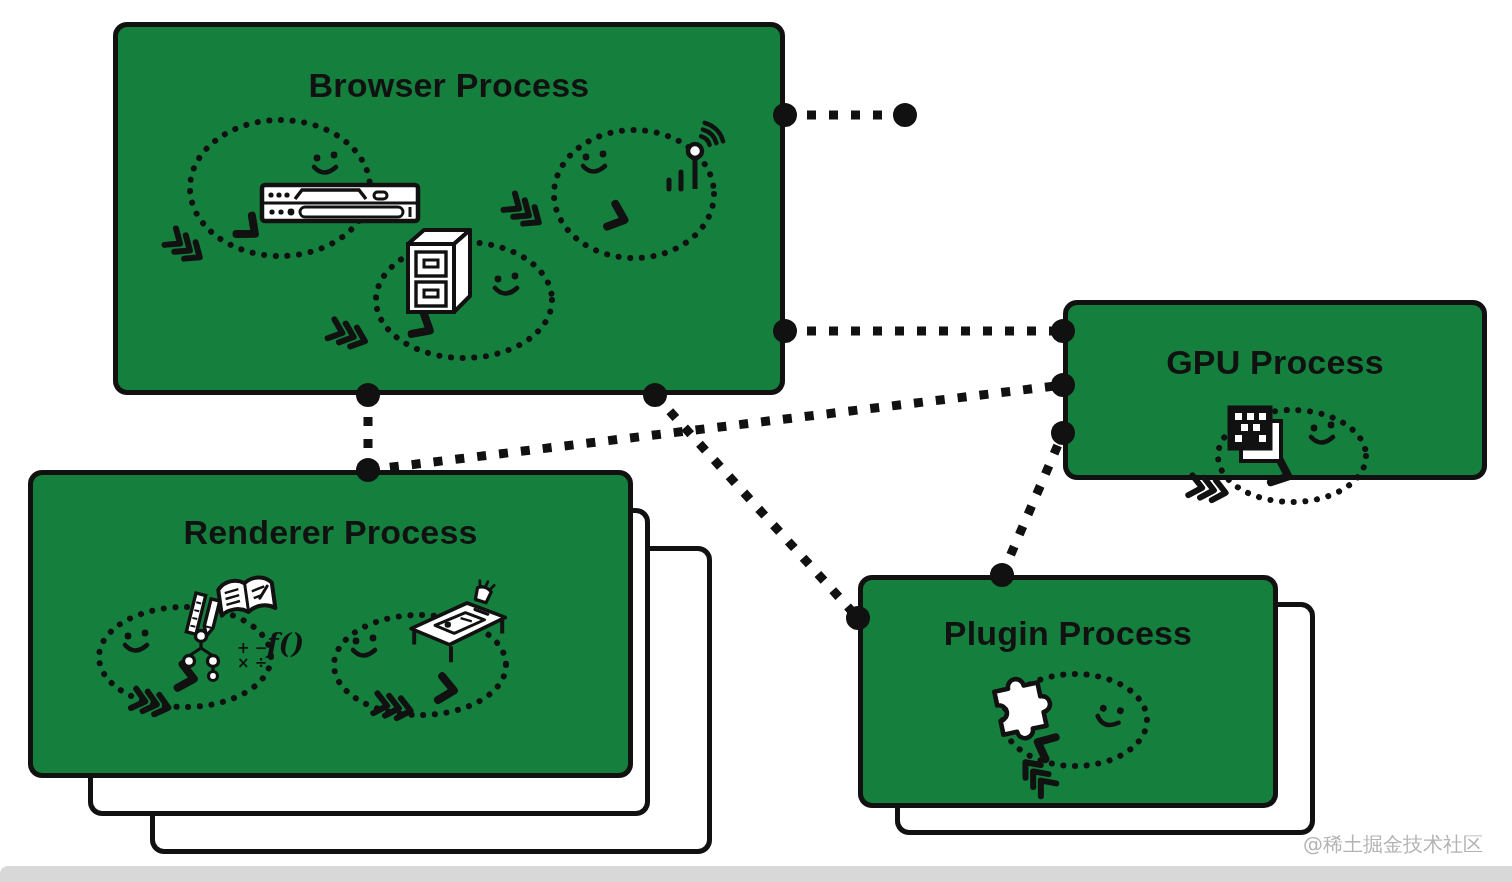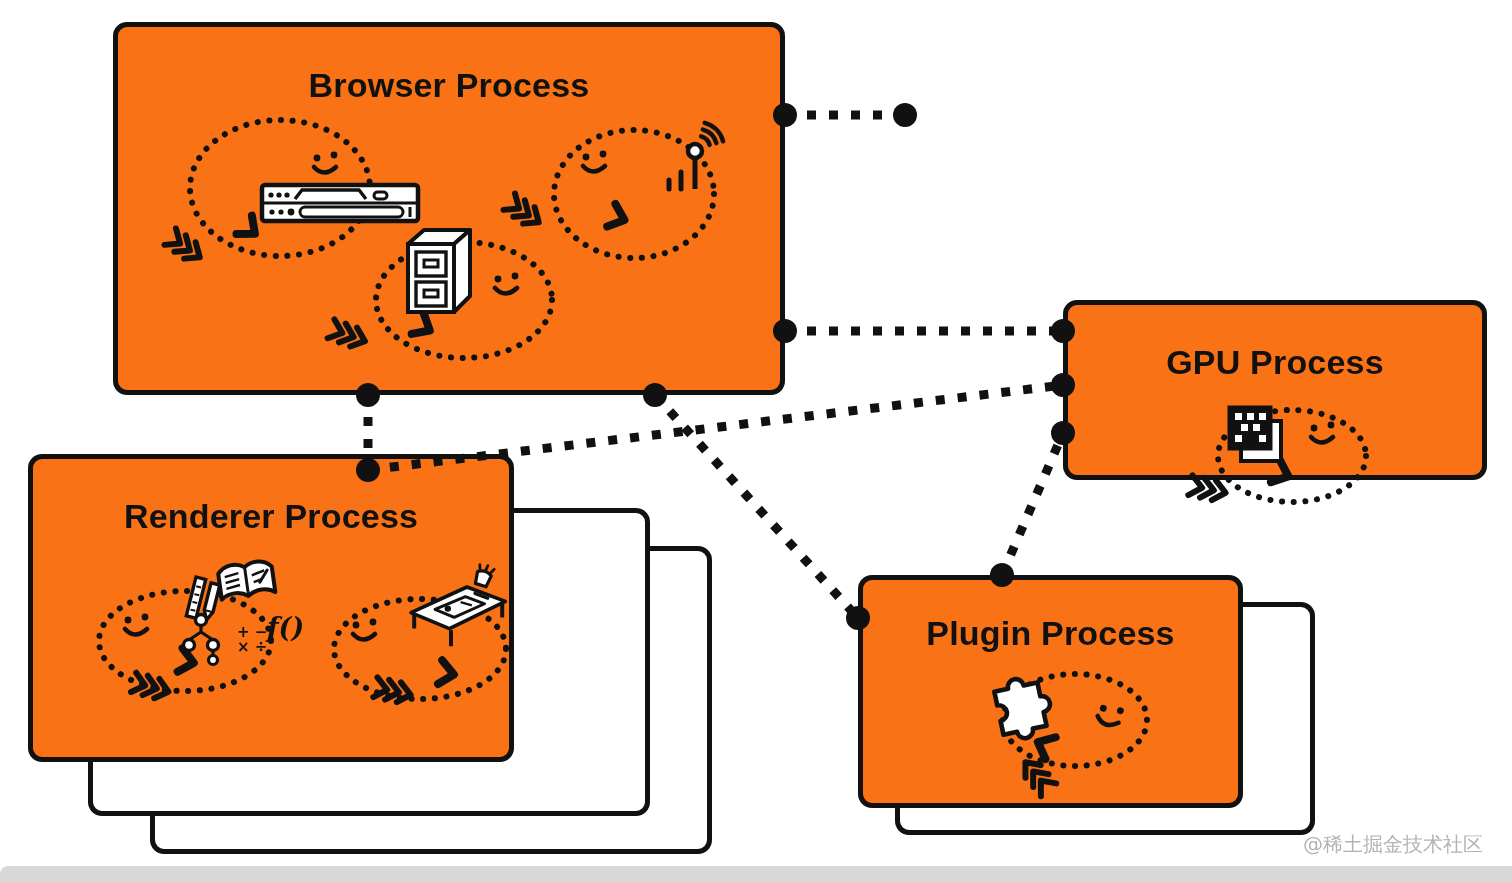--- a/index.html
+++ b/index.html
@@ -1,18 +1,18 @@
 <!DOCTYPE html>
 <html><head>
 <meta charset="utf-8">
 <style>
   html,body{margin:0;padding:0;background:#fff;}
   .stage{position:relative;width:1512px;height:882px;background:#ffffff;overflow:hidden;
          font-family:"Liberation Sans",sans-serif;}
-  .pbox{position:absolute;box-sizing:border-box;background:#f97316;border:5px solid #111111;
+  .pbox{position:absolute;box-sizing:border-box;background:#15803d;border:5px solid #111111;
         border-radius:14px;}
   .stackbox{position:absolute;box-sizing:border-box;background:#ffffff;border:5px solid #111111;
         border-radius:14px;}
   .box-title{text-align:center;font-weight:700;font-size:34px;line-height:40px;color:#111111;
         letter-spacing:.2px;white-space:nowrap;}
   .mt-browser{margin-top:38px;}
   .mt-utility{margin-top:40px;}
   .mt-gpu{margin-top:37px;}
   .mt-renderer{margin-top:37px;}
   .mt-plugin{margin-top:33px;}
@@ -136,21 +136,21 @@
             <rect x="12" y="17" width="7" height="7"></rect>
               <rect x="24" y="17" width="7" height="7"></rect>
             <rect x="6" y="28" width="7" height="7"></rect>
               <rect x="30" y="28" width="7" height="7"></rect>
           </g>
         </g>
       </g>
     </svg>
   </div>
 
-  <div class="pbox" style="left:28px;top:454px;width:486px;height:308px;z-index:3">
+  <div class="pbox" style="left:28px;top:470px;width:605px;height:308px;z-index:3">
     <div class="box-title mt-renderer">Renderer Process</div>
     <svg class="art" width="552" height="298" viewBox="0 0 552 298">
 
       <g>
         <ellipse class="loop" cx="152" cy="182" rx="86" ry="50"></ellipse>
         <use href="#smiley" transform="translate(105,170)"></use>
         <use href="#arrowhead" transform="translate(152,202) rotate(12)"></use>
         <use href="#chevrons" transform="translate(118,228) rotate(15)"></use>
         <g transform="translate(163,118) rotate(14)">
           <rect x="0" y="0" width="10" height="40" fill="#fff" stroke="#111" stroke-width="3.4"></rect>
@@ -194,21 +194,21 @@
           <path d="M0 52 L70 20 L118 38 L48 72 Z" fill="#fff" stroke="#111" stroke-width="4.5" stroke-linejoin="round"></path>
           <path d="M30 48 L68 32 L92 41 L54 58 Z" fill="#fff" stroke="#111" stroke-width="3.6" stroke-linejoin="round"></path>
           <circle cx="46" cy="47" r="4" fill="#111"></circle>
           <path d="M62 39 l14 4" stroke="#111" stroke-width="3" fill="none"></path>
           <path d="M80 28 l16 6" stroke="#111" stroke-width="4" fill="none" stroke-linecap="round"></path>
         </g>
       </g>
     </svg>
   </div>
 
-  <div class="pbox" style="left:858px;top:575px;width:385px;height:233px;z-index:3">
+  <div class="pbox" style="left:858px;top:575px;width:420px;height:233px;z-index:3">
     <div class="box-title mt-plugin">Plugin Process</div>
     <svg class="art" width="410" height="223" viewBox="0 0 410 223">
       <g>
         <ellipse class="loop" cx="212" cy="140" rx="72" ry="46"></ellipse>
         <use href="#smiley" transform="translate(247,140) rotate(18)"></use>
         <use href="#arrowhead" transform="translate(183,166) rotate(205)"></use>
         <use href="#chevrons" transform="translate(174,196) rotate(230)"></use>
         <g transform="translate(136,106) rotate(-12 25 25)">
           <path d="M0 0 h14 a8 8 0 1 1 16 0 h14 v14 a8 8 0 1 1 0 16 v14 h-14 a8 8 0 1 1 -16 0 h-14 v-14 a8 8 0 1 0 0 -16 z" fill="#fff" stroke="#111" stroke-width="4.6" stroke-linejoin="round"></path>
         </g>

